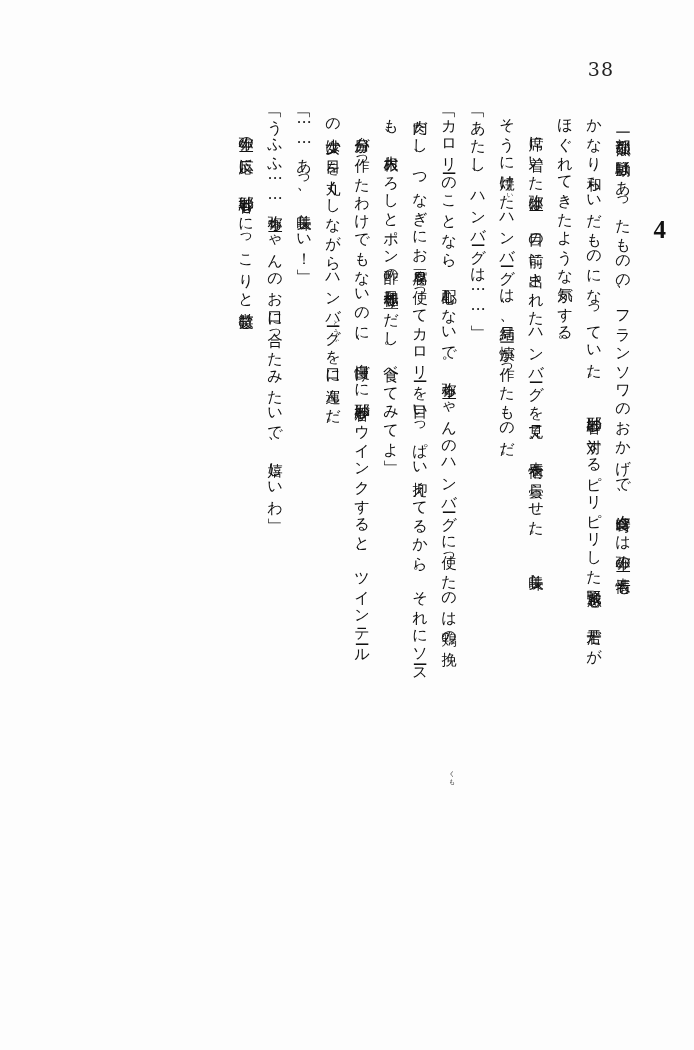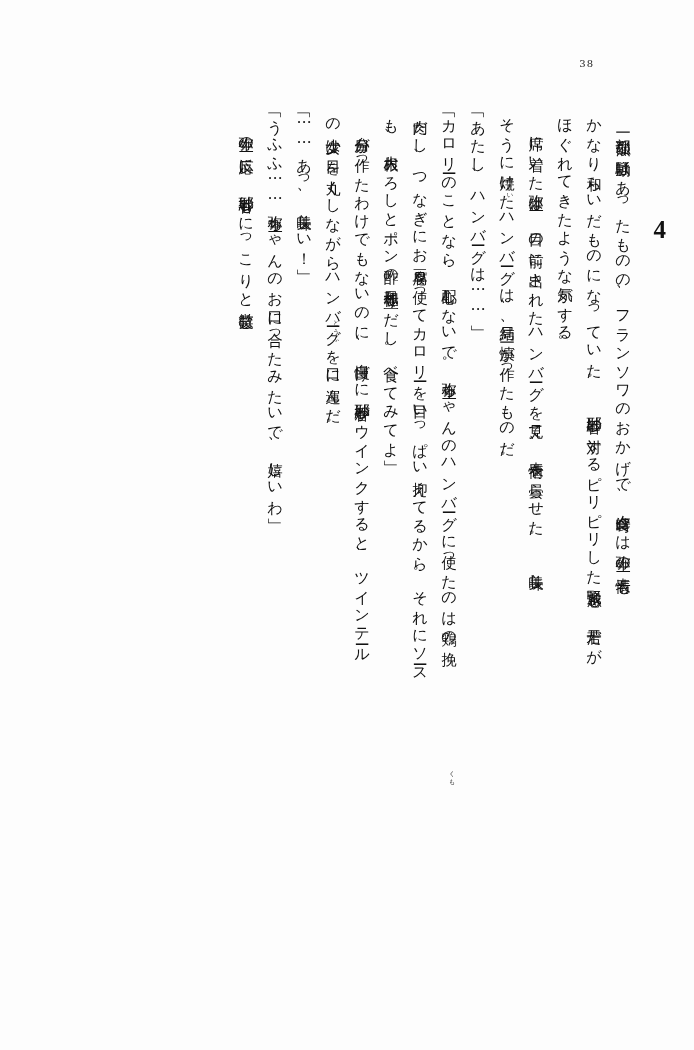--- a/index.html
+++ b/index.html
@@ -19,22 +19,22 @@
     position: relative;
     width: 694px;
     height: 1050px;
     background: #fdfdfd;
   }
 
   
   .page-number {
     position: absolute;
     top: 58px;
-    right: 100px;
-    font-size: 10px;
+    right: 80px;
+    font-size: 19px;
     letter-spacing: 1px;
     color: #222;
     font-family: "DejaVu Serif", "Liberation Serif", serif;
   }
 
   
   .margin-numeral {
     position: absolute;
     top: 216px;
     right: 28px;

